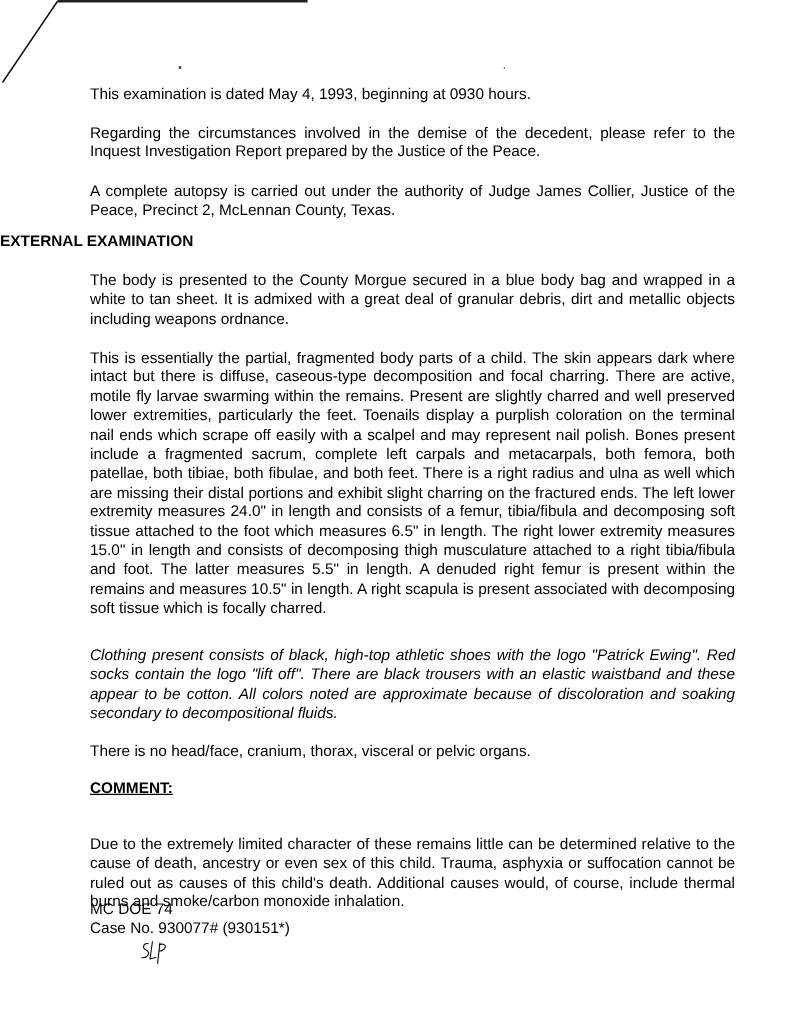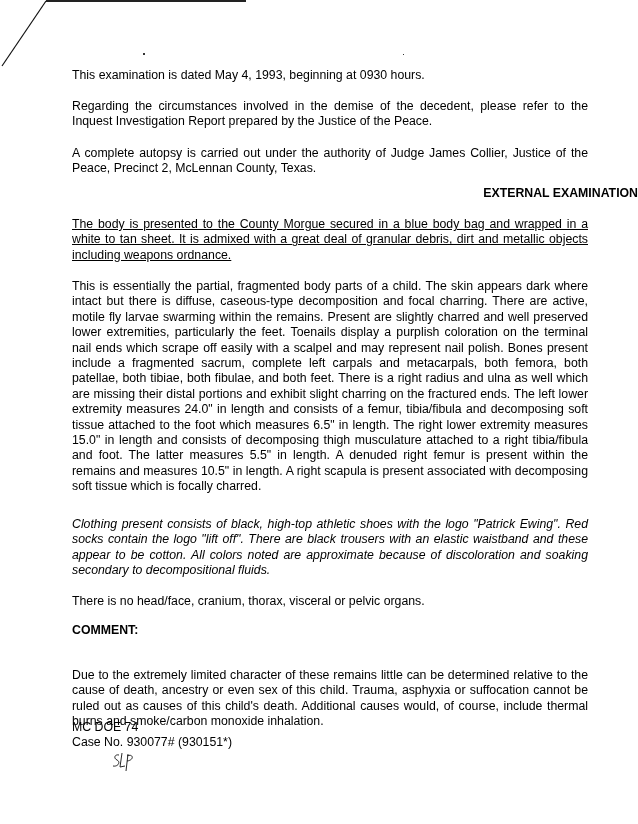--- a/index.html
+++ b/index.html
@@ -9,24 +9,24 @@
   }
   .page { position: absolute; left: 0; top: 0; width: 638px; height: 620px; }
   .corner-line { position: absolute; left: 0; top: 0; }
   .top-bar { position: absolute; left: 46px; top: 0; width: 200px; height: 2px; background: #222; }
   .speck { position: absolute; width: 2px; height: 2px; background: #333; }
   .para {
     position: absolute; left: 72px; width: 516px; line-height: 15.4px;
     text-align: justify; margin: 0;
   }
   .heading {
-    position: absolute; left: 0; width: 638px; text-align: right; top: 186px;
+    position: absolute; left: 0; width: 638px; text-align: left; top: 186px;
     font-weight: bold; font-size: 12.3px; margin: 0;
   }
-  .comment-label { position: absolute; left: 72px; top: 623px; font-weight: bold; margin: 0; }
+  .comment-label { position: absolute; left: 72px; top: 623px; font-weight: bold; margin: 0; text-decoration: underline; }
   .footer { position: absolute; left: 72px; top: 720px; font-weight: normal; line-height: 15.4px; }
   .footer div { margin: 0; }
   .signature { position: absolute; left: 111px; top: 751px; }
 </style>
 </head>
 <body>
 
 <div class="page">
 
   <svg class="corner-line" width="60" height="70" viewBox="0 0 60 70">
@@ -35,21 +35,21 @@
   <div class="top-bar"></div>
   <div class="speck" style="left:143px;top:53px;"></div>
   <div class="speck" style="left:403px;top:54px;width:1px;height:1px;"></div>
 
   <p class="para" style="top:68px;">This examination is dated May 4, 1993, beginning at 0930 hours.</p>
   <p class="para" style="top:99px;">Regarding the circumstances involved in the demise of the decedent, please refer to the Inquest Investigation Report prepared by the Justice of the Peace.</p>
   <p class="para" style="top:146px;">A complete autopsy is carried out under the authority of Judge James Collier, Justice of the Peace, Precinct 2, McLennan County, Texas.</p>
 
   <h2 class="heading">EXTERNAL EXAMINATION</h2>
 
-  <p class="para" style="top:217px;text-decoration:underline;">The body is presented to the County Morgue secured in a blue body bag and wrapped in a white to tan sheet.  It is admixed with a great deal of granular debris, dirt and metallic objects including weapons ordnance.</p>
+  <p class="para" style="top:217px;">The body is presented to the County Morgue secured in a blue body bag and wrapped in a white to tan sheet.  It is admixed with a great deal of granular debris, dirt and metallic objects including weapons ordnance.</p>
   <p class="para" style="top:279px;">This is essentially the partial, fragmented body parts of a child.  The skin appears dark where intact but there is diffuse, caseous-type decomposition and focal charring.  There are active, motile fly larvae swarming within the remains.  Present are slightly charred and well preserved lower extremities, particularly the feet.  Toenails display a purplish coloration on the terminal nail ends which scrape off easily with a scalpel and may represent nail polish.  Bones present include a fragmented sacrum, complete left carpals and metacarpals, both femora, both patellae, both tibiae, both fibulae, and both feet. There is a right radius and ulna as well which are missing their distal portions and exhibit slight charring on the fractured ends.  The left lower extremity measures 24.0" in length and consists of a femur, tibia/fibula and decomposing soft tissue attached to the foot which measures 6.5" in length.  The right lower extremity measures 15.0" in length and consists of decomposing thigh musculature attached to a right tibia/fibula and foot.  The latter measures 5.5" in length.  A denuded right femur is present within the remains and measures 10.5" in length.  A right scapula is present associated with decomposing soft tissue which is focally charred.</p>
   <p class="para" style="top:517px;font-style:italic;">Clothing present consists of black, high-top athletic shoes with the logo "Patrick Ewing". Red socks contain the logo "lift off".  There are black trousers with an elastic waistband and these appear to be cotton.  All colors noted are approximate because of discoloration and soaking secondary to decompositional fluids.</p>
   <p class="para" style="top:594px;">There is no head/face, cranium, thorax, visceral or pelvic organs.</p>
 
   <p class="comment-label">COMMENT:</p>
   <p class="para" style="top:668px;">Due to the extremely limited character of these remains little can be determined relative to the cause of death, ancestry or even sex of this child.  Trauma, asphyxia or suffocation cannot be ruled out as causes of this child's death.  Additional causes would, of course, include thermal burns and smoke/carbon monoxide inhalation.</p>
 
   <div class="footer">
     <div>MC DOE 74</div>
     <div>Case No. 930077# (930151*)</div>

